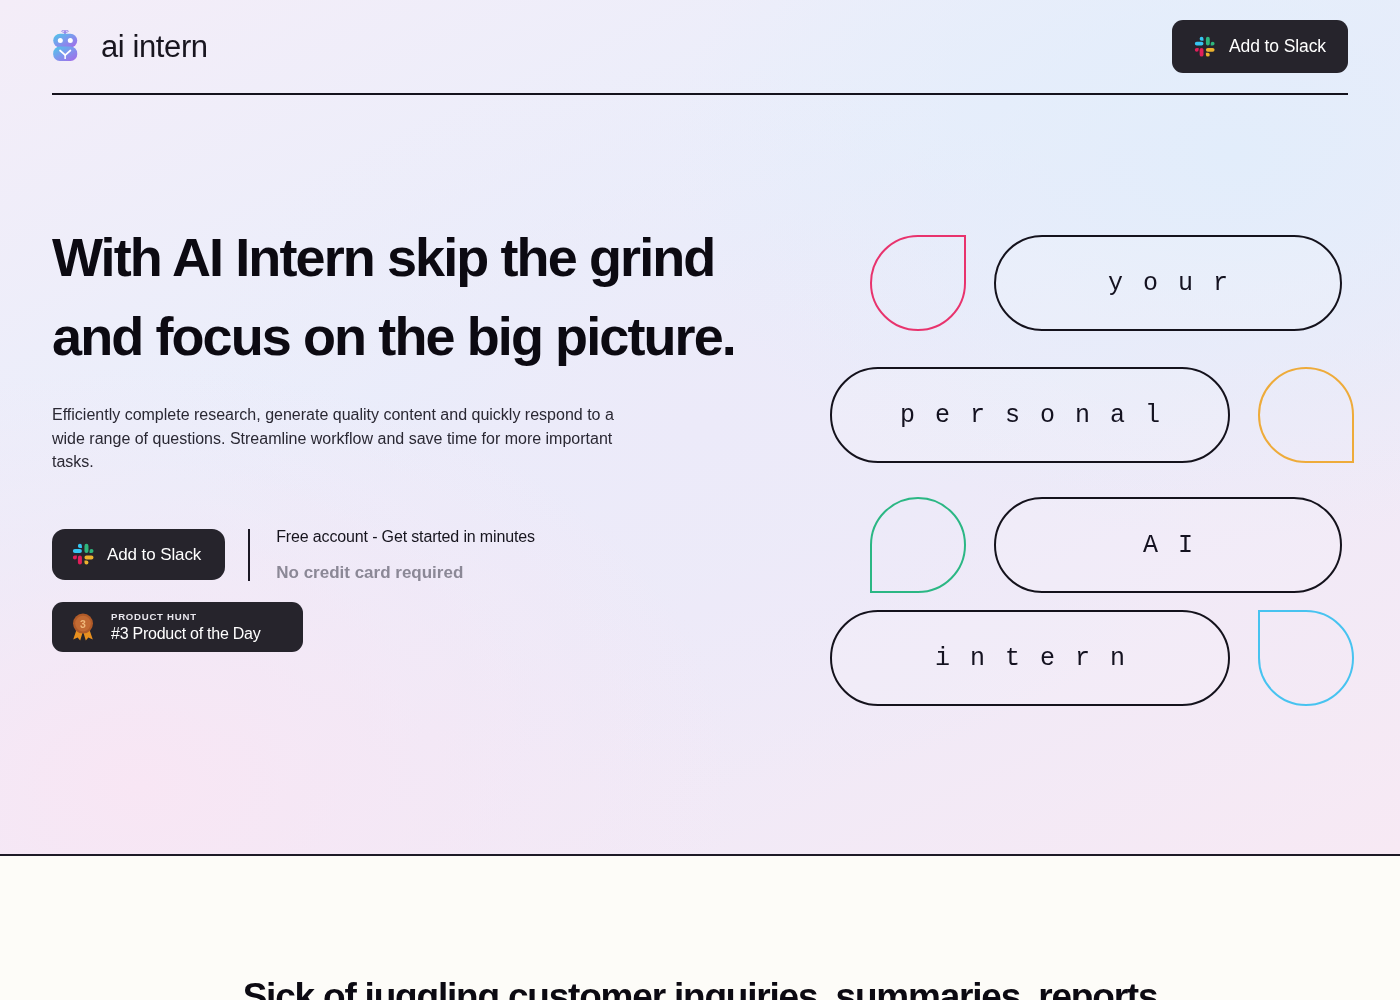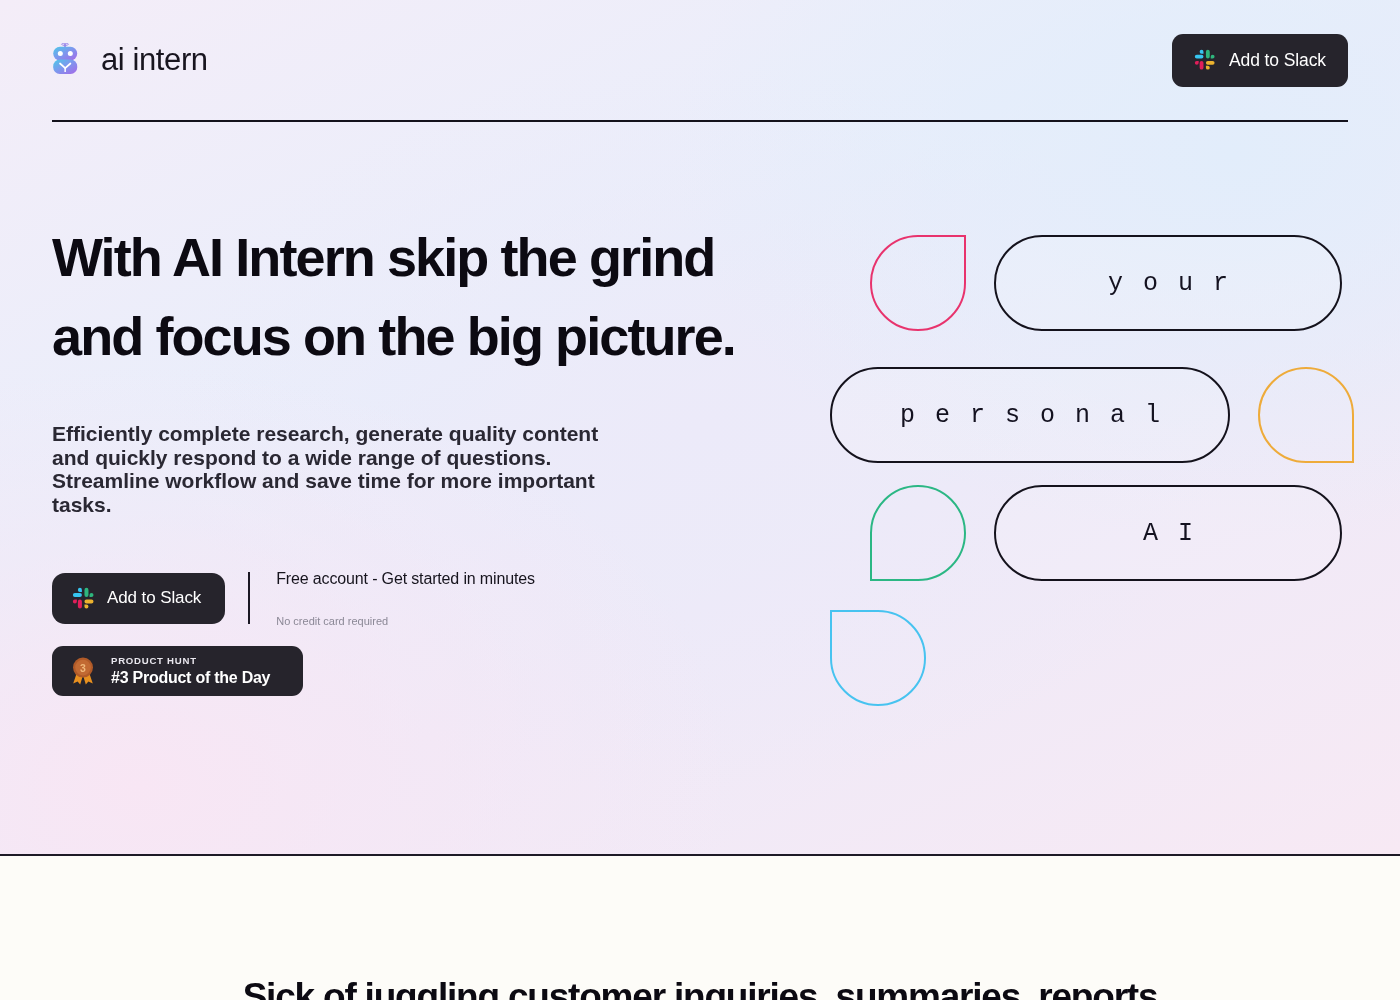--- a/index.html
+++ b/index.html
@@ -24,21 +24,21 @@
     overflow:hidden;
   }
 
   
   .header {
     position:absolute; top:0; left:0;
     width:1400px; height:97px;
     padding:0 52px;
   }
   .header-inner {
-    height:122px;
+    height:95px;
     display:flex; align-items:center; justify-content:space-between;
     border-bottom:2px solid #14121c;
   }
   .brand { display:flex; align-items:center; gap:13px; }
   .brand-logo { width:36px; height:34px; display:block; }
   .brand-name {
     font-size:31px; font-weight:400; color:#18151f;
     letter-spacing:-0.4px;
   }
 
@@ -59,65 +59,65 @@
   .slack-btn.hero-cta .slack-mark { width:23px; height:23px; }
 
   
   .hero-left { position:absolute; left:52px; top:218px; width:720px; }
   .headline {
     font-size:54px; line-height:79px; font-weight:700;
     color:#0c0a12; letter-spacing:-1.9px;
     max-width:700px;
   }
   .subcopy {
-    margin-top:46px;
-    font-size:21px; line-height:23.5px;
-    color:#2a2833; max-width:580px; font-weight:700;
+    margin-top:27px;
+    font-size:16px; line-height:23.5px;
+    color:#2a2833; max-width:580px; font-weight:400;
   }
 
   .cta-row { margin-top:53px; display:flex; align-items:center; }
   .cta-divider {
     width:2px; height:52px; background:#1b1824;
     margin:0 26px 0 23px; flex:none;
   }
   .cta-text-main {
     font-size:16px; color:#16141d; font-weight:400;
     letter-spacing:-0.15px; line-height:20px;text-align:center;
   }
   .cta-text-sub {
-    margin-top:26px;
-    font-size:11px; color:#8b8896; font-weight:400;
+    margin-top:16px;
+    font-size:17px; color:#8b8896; font-weight:700;
   }
 
   .ph-badge {
     margin-top:19px;
     display:flex; align-items:center; gap:13px;
     background:#26242c; border-radius:11px;
     width:251px; height:50px; padding:0 16px;
     cursor:pointer;
   }
   .ph-medal { width:30px; height:30px; flex:none; display:block; }
   .ph-lines { display:flex; flex-direction:column; justify-content:center; }
   .ph-kicker {
     font-size:9.6px; font-weight:700; color:#e9e7ee;
     letter-spacing:0.75px; line-height:12px;
   }
   .ph-title {
-    font-size:16px; font-weight:700; color:#ffffff;
+    font-size:16px; font-weight:400; color:#ffffff;
     letter-spacing:-0.25px; line-height:19px; margin-top:1px;
   }
 
   
   .hero-art { position:absolute; left:830px; top:218px; width:530px; height:505px; }
   .art-row {
     position:absolute; left:0; display:flex; align-items:center; gap:28px;margin-top:17px;
   }
   .art-row.r1 { top:0;   left:40px; }
   .art-row.r2 { top:132px; left:0; }
-  .art-row.r3 { top:250px; left:40px; }
+  .art-row.r3 { top:262px; left:40px; }
   .art-row.r4 { top:375px; left:0; }
 
   .pill {
     height:96px;
     border:2.3px solid #14121c;
     border-radius:48px;
     background:rgba(255,255,255,0.12);
     display:flex; align-items:center; justify-content:center;
     font-size:25px; letter-spacing:20px; text-indent:20px;
     color:#141220; font-weight:400;
@@ -239,20 +239,21 @@
       <div class="pill w-large">personal</div>
       <div class="drop c-br"></div>
     </div>
 
     <div class="art-row r3">
       <div class="drop c-bl"></div>
       <div class="pill w-small">AI</div>
     </div>
 
     <div class="art-row r4">
+      <div class="pill w-large">intern</div>
       <div class="drop c-tl"></div>
     </div>
 
   </div>
 </div>
 
 <div class="section-two">
   <h2 class="section-two-title">Sick of juggling customer inquiries, summaries, reports</h2>
 </div>
 

